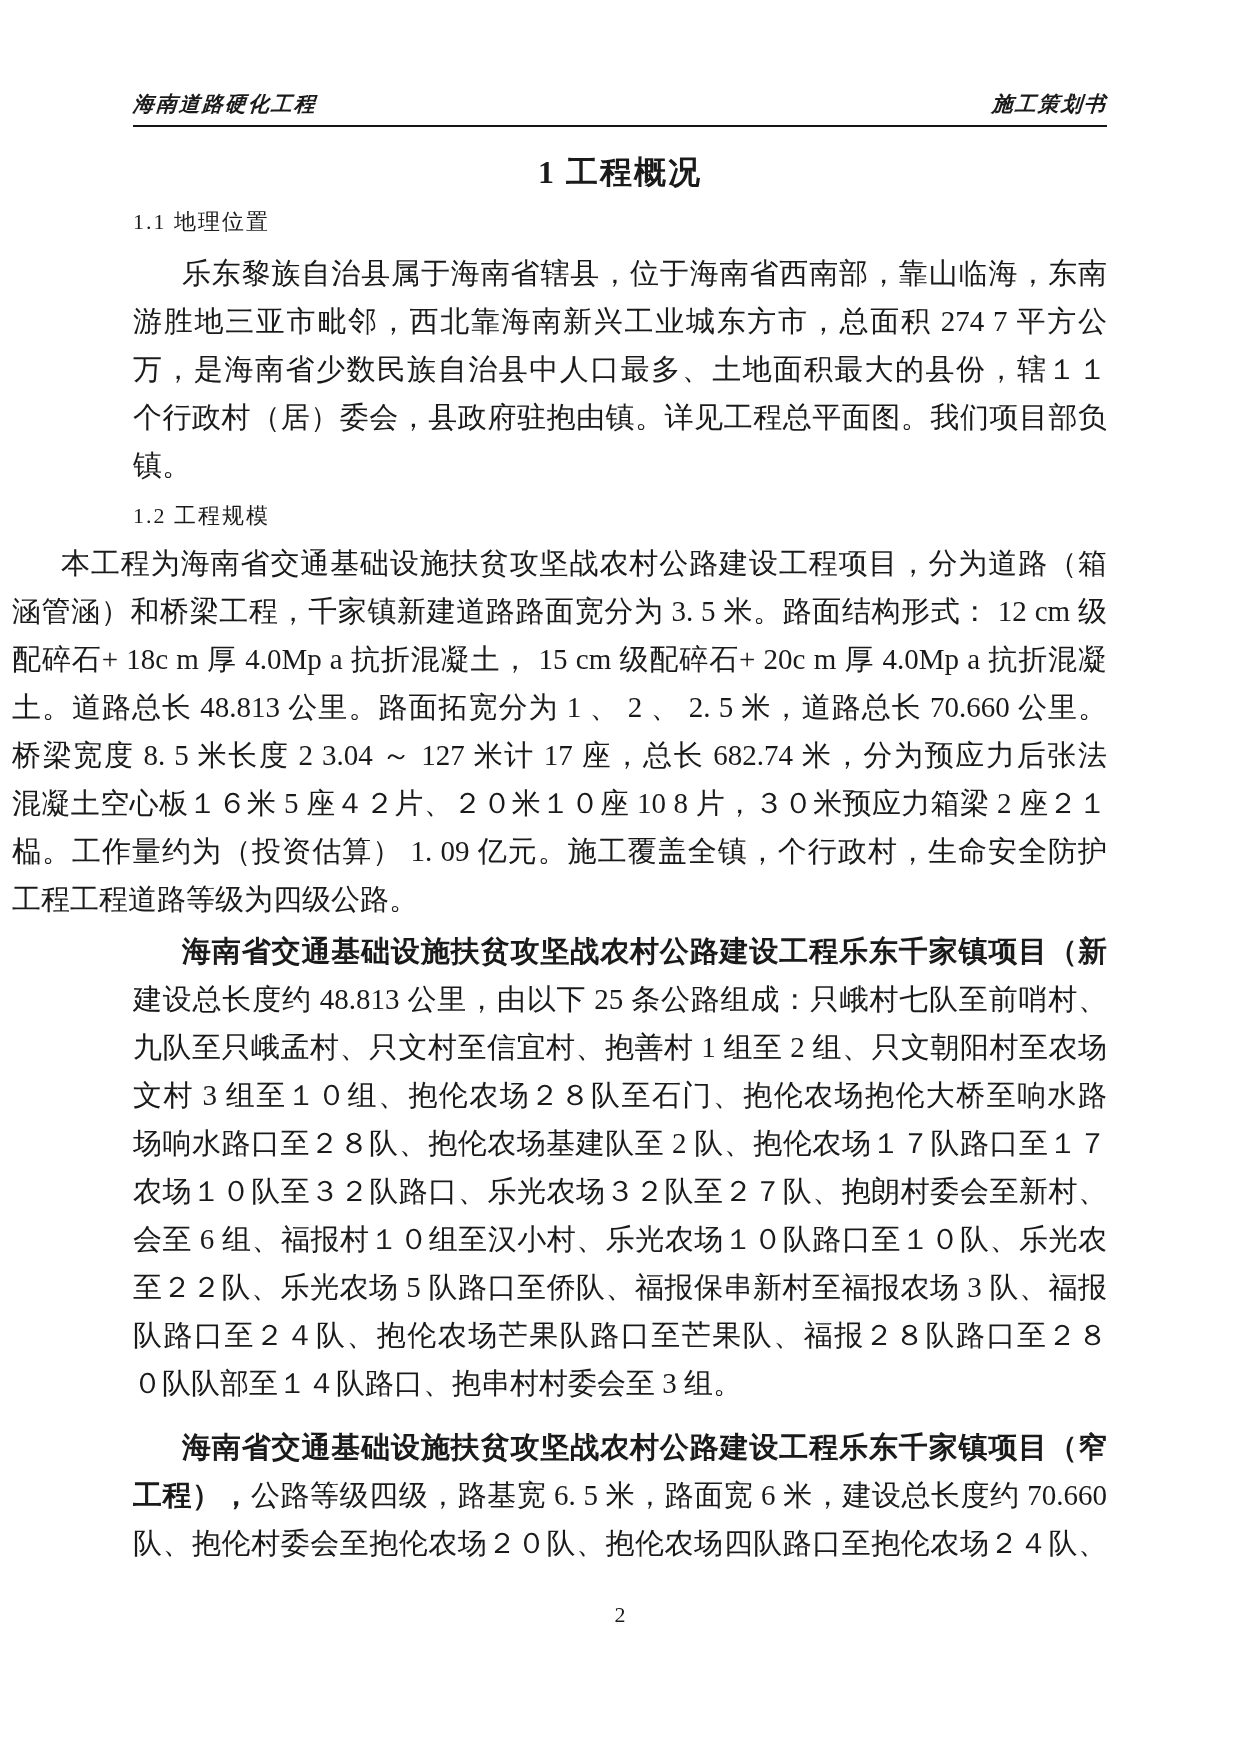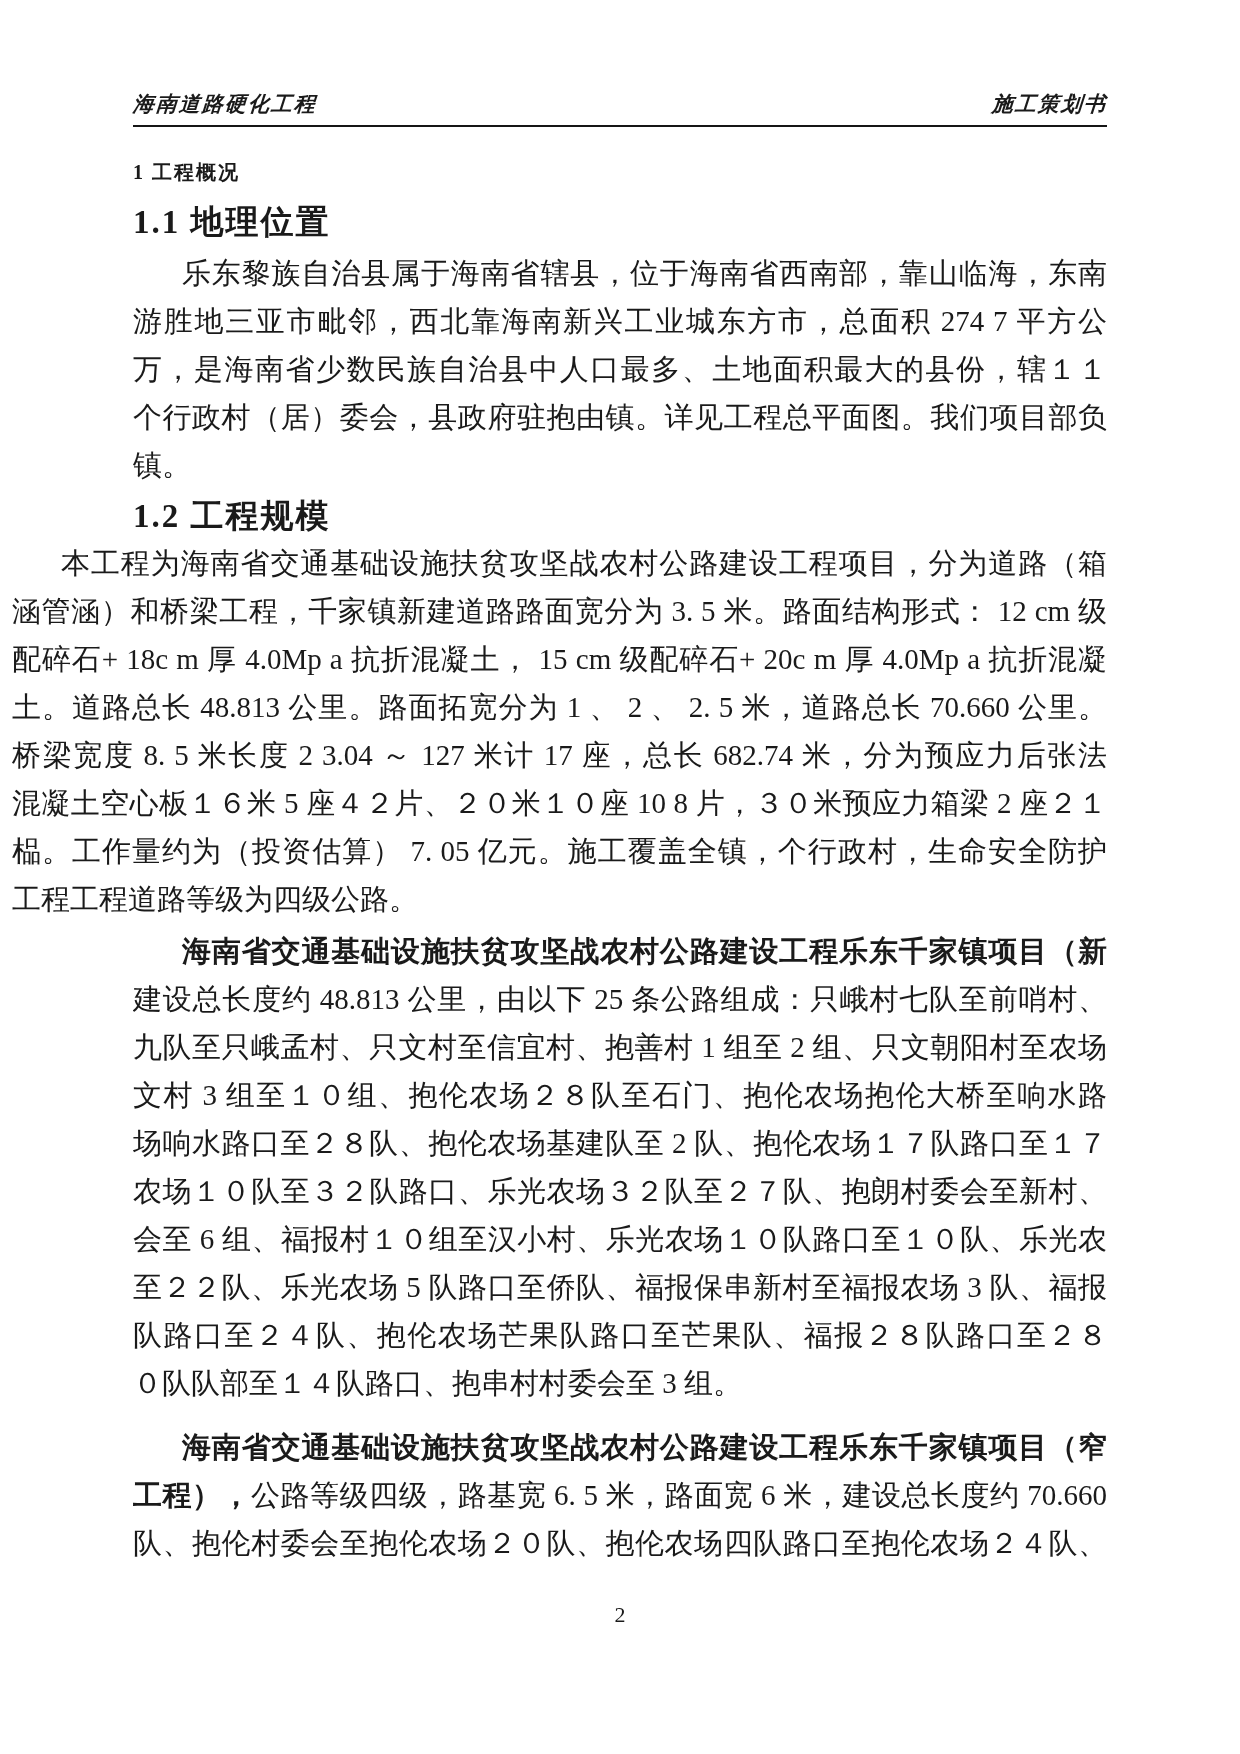--- a/index.html
+++ b/index.html
@@ -22,27 +22,28 @@
     border-bottom:2px solid #151515;
   }
   .header .ht{
     font-size:21px;
     font-weight:bold;
     font-style:italic;
     letter-spacing:2px;
     transform:skewX(-4deg);
   }
   h1.doc{
-    font-size:20px;font-weight:bold;
+    font-size:32px;font-weight:bold;
     margin:26px 133px 0;
     line-height:38px;
     letter-spacing:2px;
+    text-align:center;
   }
   h2.doc{
-    font-size:33px;font-weight:bold;
+    font-size:22px;font-weight:normal;
     margin:14px 133px 0;
     line-height:34px;
     letter-spacing:2px;
   }
   #h2-scale{margin-top:10px;}
   .para{margin:0 133px;}
   #para-geo{margin-top:10px;}
   #para-scale{margin-top:6px;margin-left:12px;}
   #para-new{margin-top:4px;}
   #para-widen{margin-top:16px;}
@@ -87,21 +88,21 @@
 
   <h2 class="doc" id="h2-scale">1.2 工程规模</h2>
 
   <div class="para" id="para-scale">
       <div class="line indent"><span>本工程为海南省交通基础设施扶贫攻坚战农村公路建设工程项目，分为道路（箱</span></div>
       <div class="line"><span>涵管涵）和桥梁工程，千家镇新建道路路面宽分为 3. 5 米。路面结构形式： 12 cm 级</span></div>
       <div class="line"><span>配碎石+ 18c m 厚 4.0Mp a 抗折混凝土， 15 cm 级配碎石+ 20c m 厚 4.0Mp a 抗折混凝</span></div>
       <div class="line"><span>土。道路总长 48.813 公里。路面拓宽分为 1 、 2 、 2. 5 米，道路总长 70.660 公里。</span></div>
       <div class="line"><span>桥梁宽度 8. 5 米长度 2 3.04 ～ 127 米计 17 座，总长 682.74 米，分为预应力后张法</span></div>
       <div class="line"><span>混凝土空心板１６米 5 座４２片、２０米１０座 10 8 片，３０米预应力箱梁 2 座２１</span></div>
-      <div class="line"><span>榀。工作量约为（投资估算） 7. 05 亿元。施工覆盖全镇，个行政村，生命安全防护</span></div>
+      <div class="line"><span>榀。工作量约为（投资估算） 1. 09 亿元。施工覆盖全镇，个行政村，生命安全防护</span></div>
       <div class="line short"><span>工程工程道路等级为四级公路。</span></div>
     </div>
 
   <div class="para" id="para-new">
       <div class="line indent"><span class="b">海南省交通基础设施扶贫攻坚战农村公路建设工程乐东千家镇项目（新建道路）</span></div>
       <div class="line"><span>建设总长度约 48.813 公里，由以下 25 条公路组成：只峨村七队至前哨村、福报农场</span></div>
       <div class="line"><span>九队至只峨孟村、只文村至信宜村、抱善村 1 组至 2 组、只文朝阳村至农场 10 队、只</span></div>
       <div class="line"><span>文村 3 组至１０组、抱伦农场２８队至石门、抱伦农场抱伦大桥至响水路口、抱伦农</span></div>
       <div class="line"><span>场响水路口至２８队、抱伦农场基建队至 2 队、抱伦农场１７队路口至１７队、乐光</span></div>
       <div class="line"><span>农场１０队至３２队路口、乐光农场３２队至２７队、抱朗村委会至新村、青岭村委</span></div>

